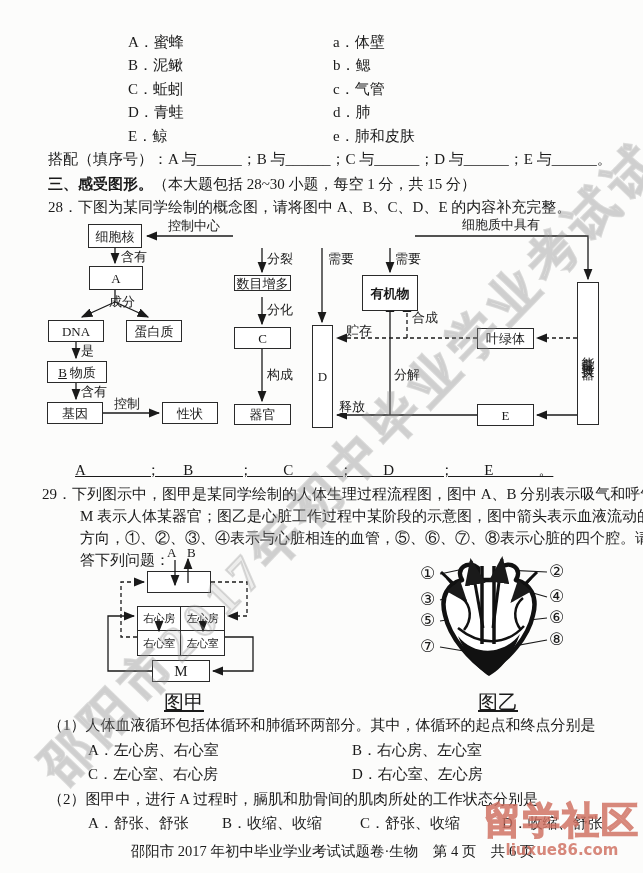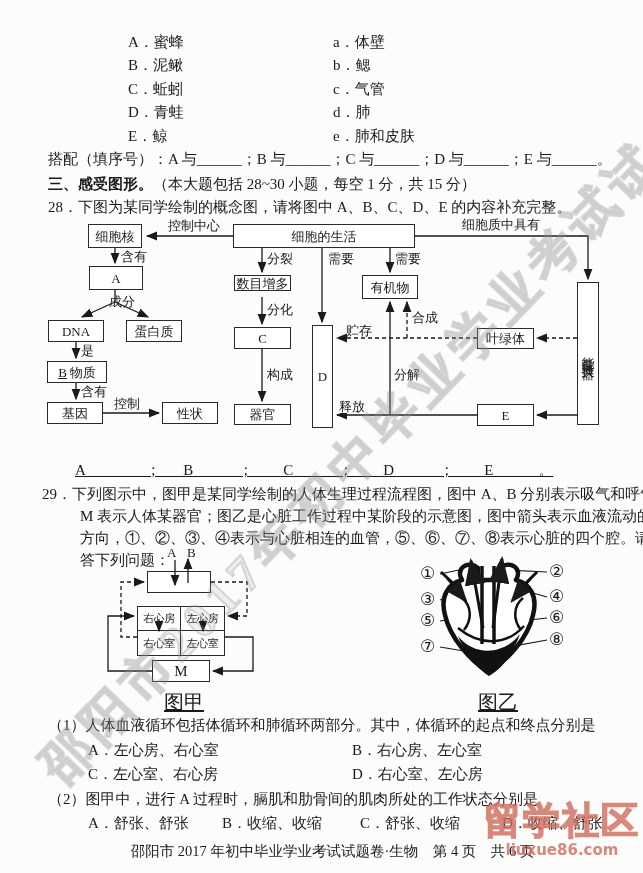--- a/index.html
+++ b/index.html
@@ -130,35 +130,34 @@
   <div class="abs" style="left:333px; top:127px;">e．肺和皮肤</div>
   <div class="abs stem" style="left:48px; top:150px;">搭配（填序号）：A 与______；B 与______；C 与______；D 与______；E 与______。</div>
 
   <div class="abs stem" style="left:48px; top:175px;">
     <span class="bold">三、感受图形。</span><span>（本大题包括 28~30 小题，每空 1 分，共 15 分）</span>
   </div>
 
   <div class="abs stem" style="left:48px; top:198px;">28．下图为某同学绘制的概念图，请将图中 A、B、C、D、E 的内容补充完整。</div>
 
   <div class="box" style="left:88px;  top:224px; width:54px;  height:24px;">细胞核</div>
-  <div class="box" style="left:233px; top:224px; width:182px; height:24px;">细胞的生活</div>
   <div class="box" style="left:89px;  top:266px; width:54px;  height:24px;">A</div>
   <div class="box" style="left:48px;  top:320px; width:56px;  height:22px;">DNA</div>
   <div class="box" style="left:126px; top:320px; width:56px;  height:22px;">蛋白质</div>
   <div class="box" style="left:47px;  top:361px; width:60px;  height:22px;">
       <span class="u">B</span>
       <span>物质</span>
     </div>
   <div class="box" style="left:47px;  top:402px; width:56px;  height:22px;">基因</div>
   <div class="box" style="left:162px; top:402px; width:56px;  height:22px;">性状</div>
   <div class="box" style="left:234px; top:275px; width:57px;  height:16px;">数目增多</div>
   <div class="box" style="left:234px; top:327px; width:57px;  height:22px;">C</div>
   <div class="box" style="left:234px; top:404px; width:57px;  height:21px;">器官</div>
   <div class="box" style="left:312px; top:325px; width:21px;  height:103px;">D</div>
-  <div class="box" style="left:362px; top:275px; width:56px;  height:24px;">有机物</div>
+  <div class="box" style="left:362px; top:275px; width:56px;  height:36px;font-weight:bold;">有机物</div>
   <div class="box" style="left:477px; top:328px; width:57px;  height:21px;">叶绿体</div>
   <div class="box" style="left:477px; top:404px; width:57px;  height:22px;">E</div>
   <div class="box vbox" style="left:577px; top:282px; width:22px; height:143px;">能量转换器</div>
 
   <span class="lbl" style="left:168px; top:219px;">控制中心</span>
   <span class="lbl" style="left:121px; top:250px;">含有</span>
   <span class="lbl" style="left:109px; top:295px;">成分</span>
   <span class="lbl" style="left:81px;  top:344px;">是</span>
   <span class="lbl" style="left:81px;  top:385px;">含有</span>
   <span class="lbl" style="left:114px; top:397px;">控制</span>

